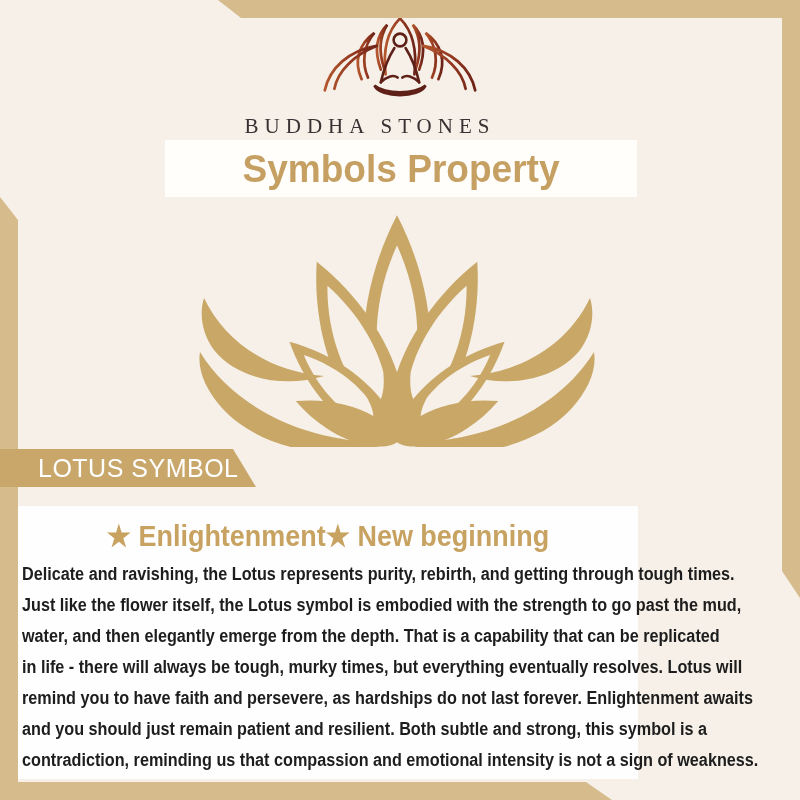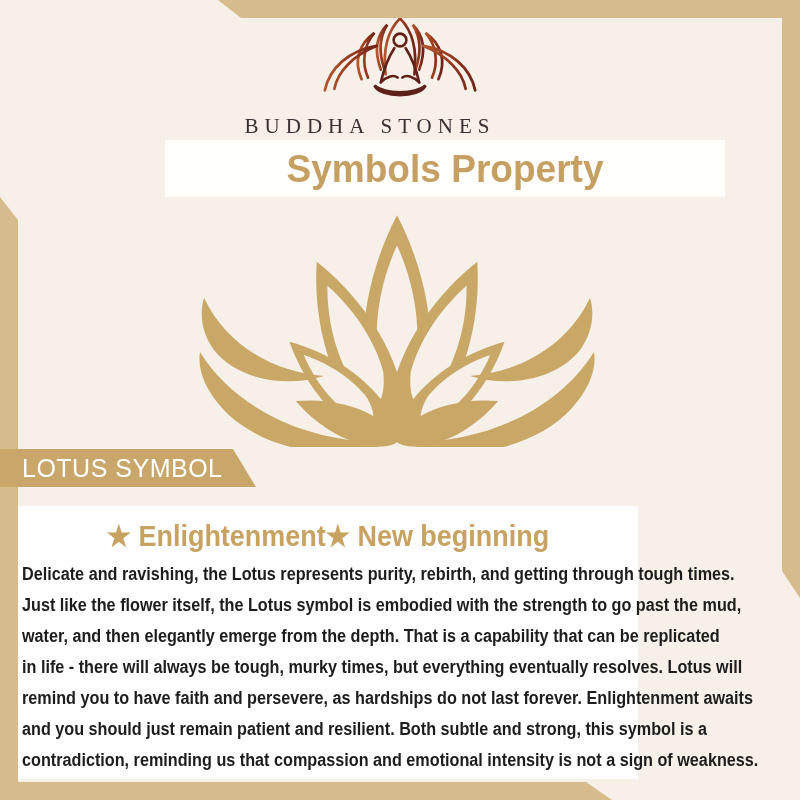--- a/index.html
+++ b/index.html
@@ -16,33 +16,33 @@
   .strip-bottom{left:0;top:782px;width:612px;height:18px;
     clip-path:polygon(0 0,586px 0,612px 18px,0 18px);}
 
   
   .logo{position:absolute;left:293px;top:12px;width:214px;height:96px;z-index:2;}
   .brand-name{position:absolute;left:0;top:114px;width:740px;text-align:center;
     font-family:"Liberation Serif",serif;font-size:21px;letter-spacing:6px;
     color:#3a3033;z-index:2;}
 
   
-  .title-box{position:absolute;left:165px;top:140px;width:560px;height:57px;
+  .title-box{position:absolute;left:165px;top:140px;width:472px;height:57px;
     background:#fffefb;z-index:3;}
   .title-text{width:100%;text-align:center;font-size:39px;font-weight:bold;
     line-height:57px;color:#c5a062;transform:scaleX(.95);transform-origin:center;}
 
   
   .lotus{position:absolute;left:192px;top:202px;width:410px;height:245px;z-index:2;}
 
   
   .banner{position:absolute;left:0;top:449px;width:256px;height:38px;background:#c9a76a;
     clip-path:polygon(0 0,233px 0,256px 38px,0 38px);z-index:7;}
   .banner-label{color:#fff;font-size:25px;font-weight:400;letter-spacing:.5px;
-    line-height:38px;padding-left:22px;white-space:nowrap;}
+    line-height:38px;padding-left:38px;white-space:nowrap;}
 
   
   .panel{position:absolute;left:18px;top:506px;width:620px;height:273px;background:#fefefe;z-index:3;}
   .panel-heading{margin-top:13px;width:100%;text-align:center;font-size:29px;font-weight:bold;
     color:#c7a261;transform:scaleX(.93);transform-origin:center;white-space:nowrap;}
   .panel-body{margin:6px 0 0 4px;width:862px;font-size:18px;font-weight:bold;line-height:31px;
     color:#1d1d1d;white-space:pre;transform:scaleX(.9);transform-origin:left top;}
 </style>
 </head>
 <body>

